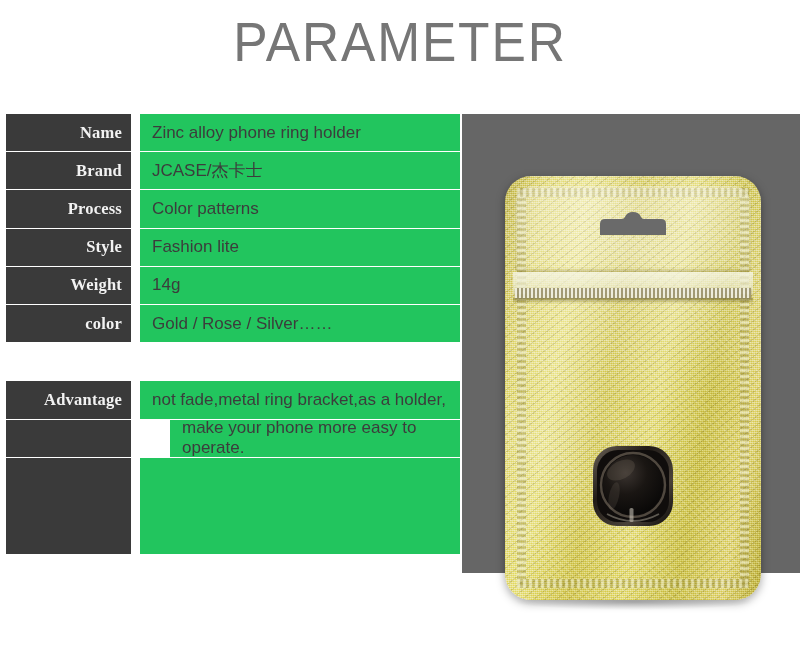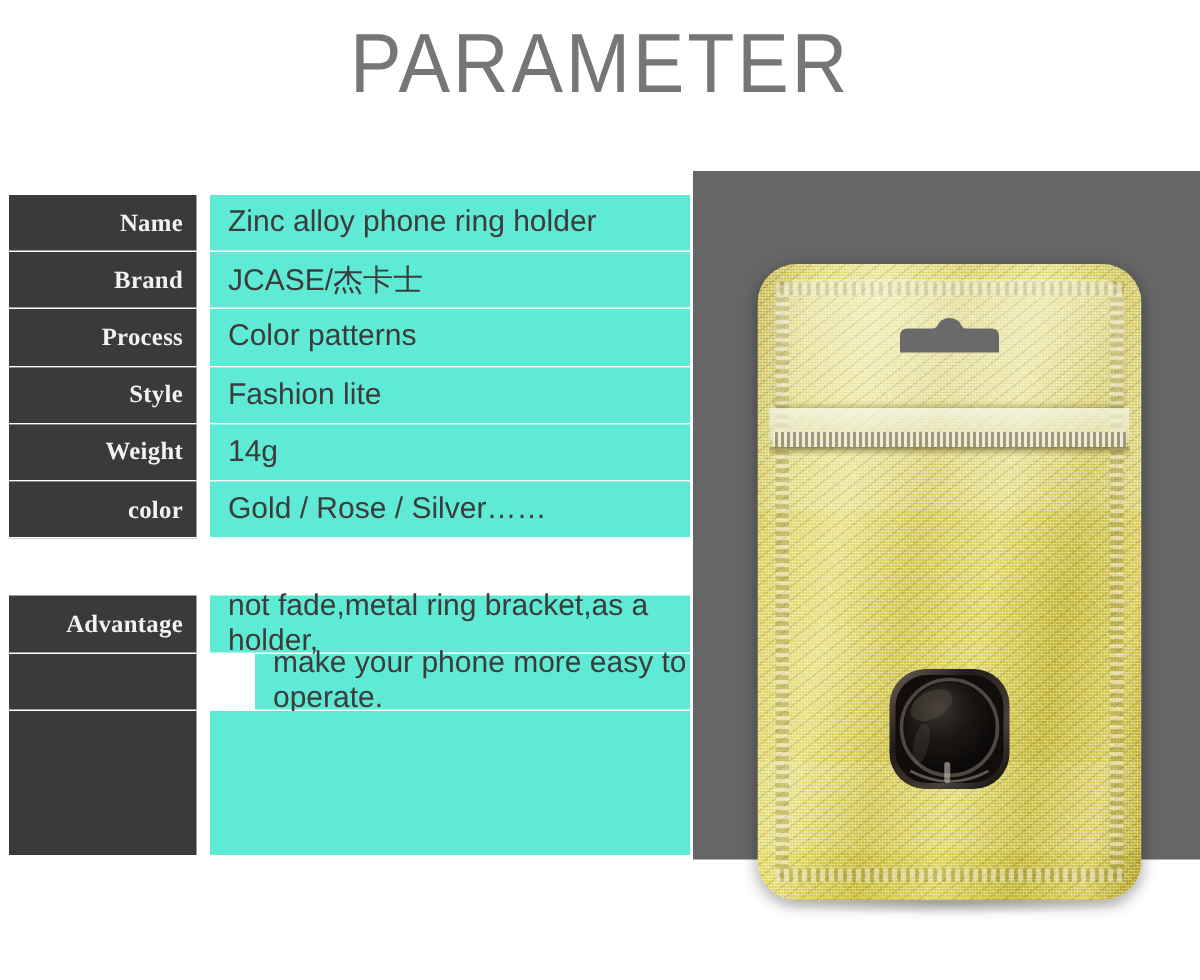--- a/index.html
+++ b/index.html
@@ -30,21 +30,21 @@
     line-height: 68px;
     transform: scaleX(0.92);
     transform-origin: center top;
     white-space: nowrap;
   }
 
   
   #spec-table {
     position: absolute;
     left: 0;
-    top: 130px;
+    top: 114px;
     width: 536px;
     height: 459px;
   }
   .spec-row {
     display: flex;
     align-items: stretch;
     height: 38.2px;
     width: 460px;
   }
   .spec-label {
@@ -58,24 +58,24 @@
     display: flex;
     align-items: center;
     justify-content: flex-end;
     padding-right: 9px;
     box-sizing: border-box;
     border-bottom: 1.5px solid #ffffff;
     letter-spacing: 0.2px;
   }
   .spec-value {
     flex: 1;
-    background: #5eead4;
+    background: #22c55e;
     color: #3c3c3c;
     font-family: "Liberation Sans", sans-serif;
-    font-size: 20px;
+    font-size: 17px;
     display: flex;
     align-items: center;
     padding-left: 12px;
     margin-left: 9px;
     box-sizing: border-box;
     border-bottom: 1.5px solid #ffffff;
   }
   
   .spec-row.continuation {
     height: 38.2px;

